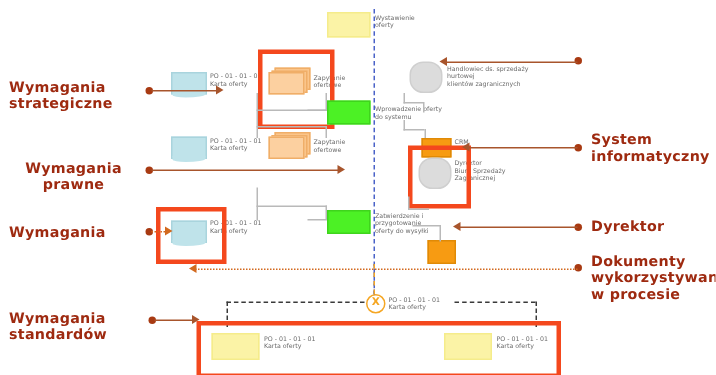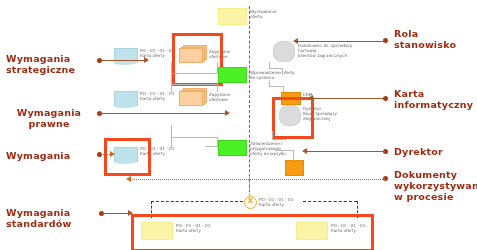--- a/index.html
+++ b/index.html
@@ -242,27 +242,25 @@
   <div class="dot" style="left:97px;top:152px;"></div>
   <div class="lead dotted" style="left:101px;top:154px;width:11px;"></div>
   <div class="arrowhead dotted-ah" style="left:110px;top:151px;"></div>
 
   <div class="callout left-al" style="left:6px;top:207px;width:92px;">Wymagania
 standardów</div>
   <div class="dot" style="left:99px;top:211px;"></div>
   <div class="lead" style="left:103px;top:213px;width:26px;"></div>
   <div class="arrowhead" style="left:128px;top:210px;"></div>
 
-  <div class="callout right" style="left:394px;top:28px;width:82px;">Rola
-stanowisko</div>
   <div class="dot" style="left:383px;top:38px;"></div>
   <div class="lead" style="left:297px;top:41px;width:88px;"></div>
   <div class="arrowhead rev" style="left:293px;top:38px;"></div>
 
-  <div class="callout right" style="left:394px;top:88px;width:84px;">Karta
+  <div class="callout right" style="left:394px;top:88px;width:84px;">System
 informatyczny</div>
   <div class="dot" style="left:383px;top:96px;"></div>
   <div class="lead" style="left:312px;top:98px;width:73px;"></div>
   <div class="arrowhead rev" style="left:308px;top:95px;"></div>
 
   <div class="callout right" style="left:394px;top:146px;width:70px;">Dyrektor</div>
   <div class="dot" style="left:383px;top:149px;"></div>
   <div class="lead" style="left:306px;top:151px;width:79px;"></div>
   <div class="arrowhead rev" style="left:302px;top:148px;"></div>
 

